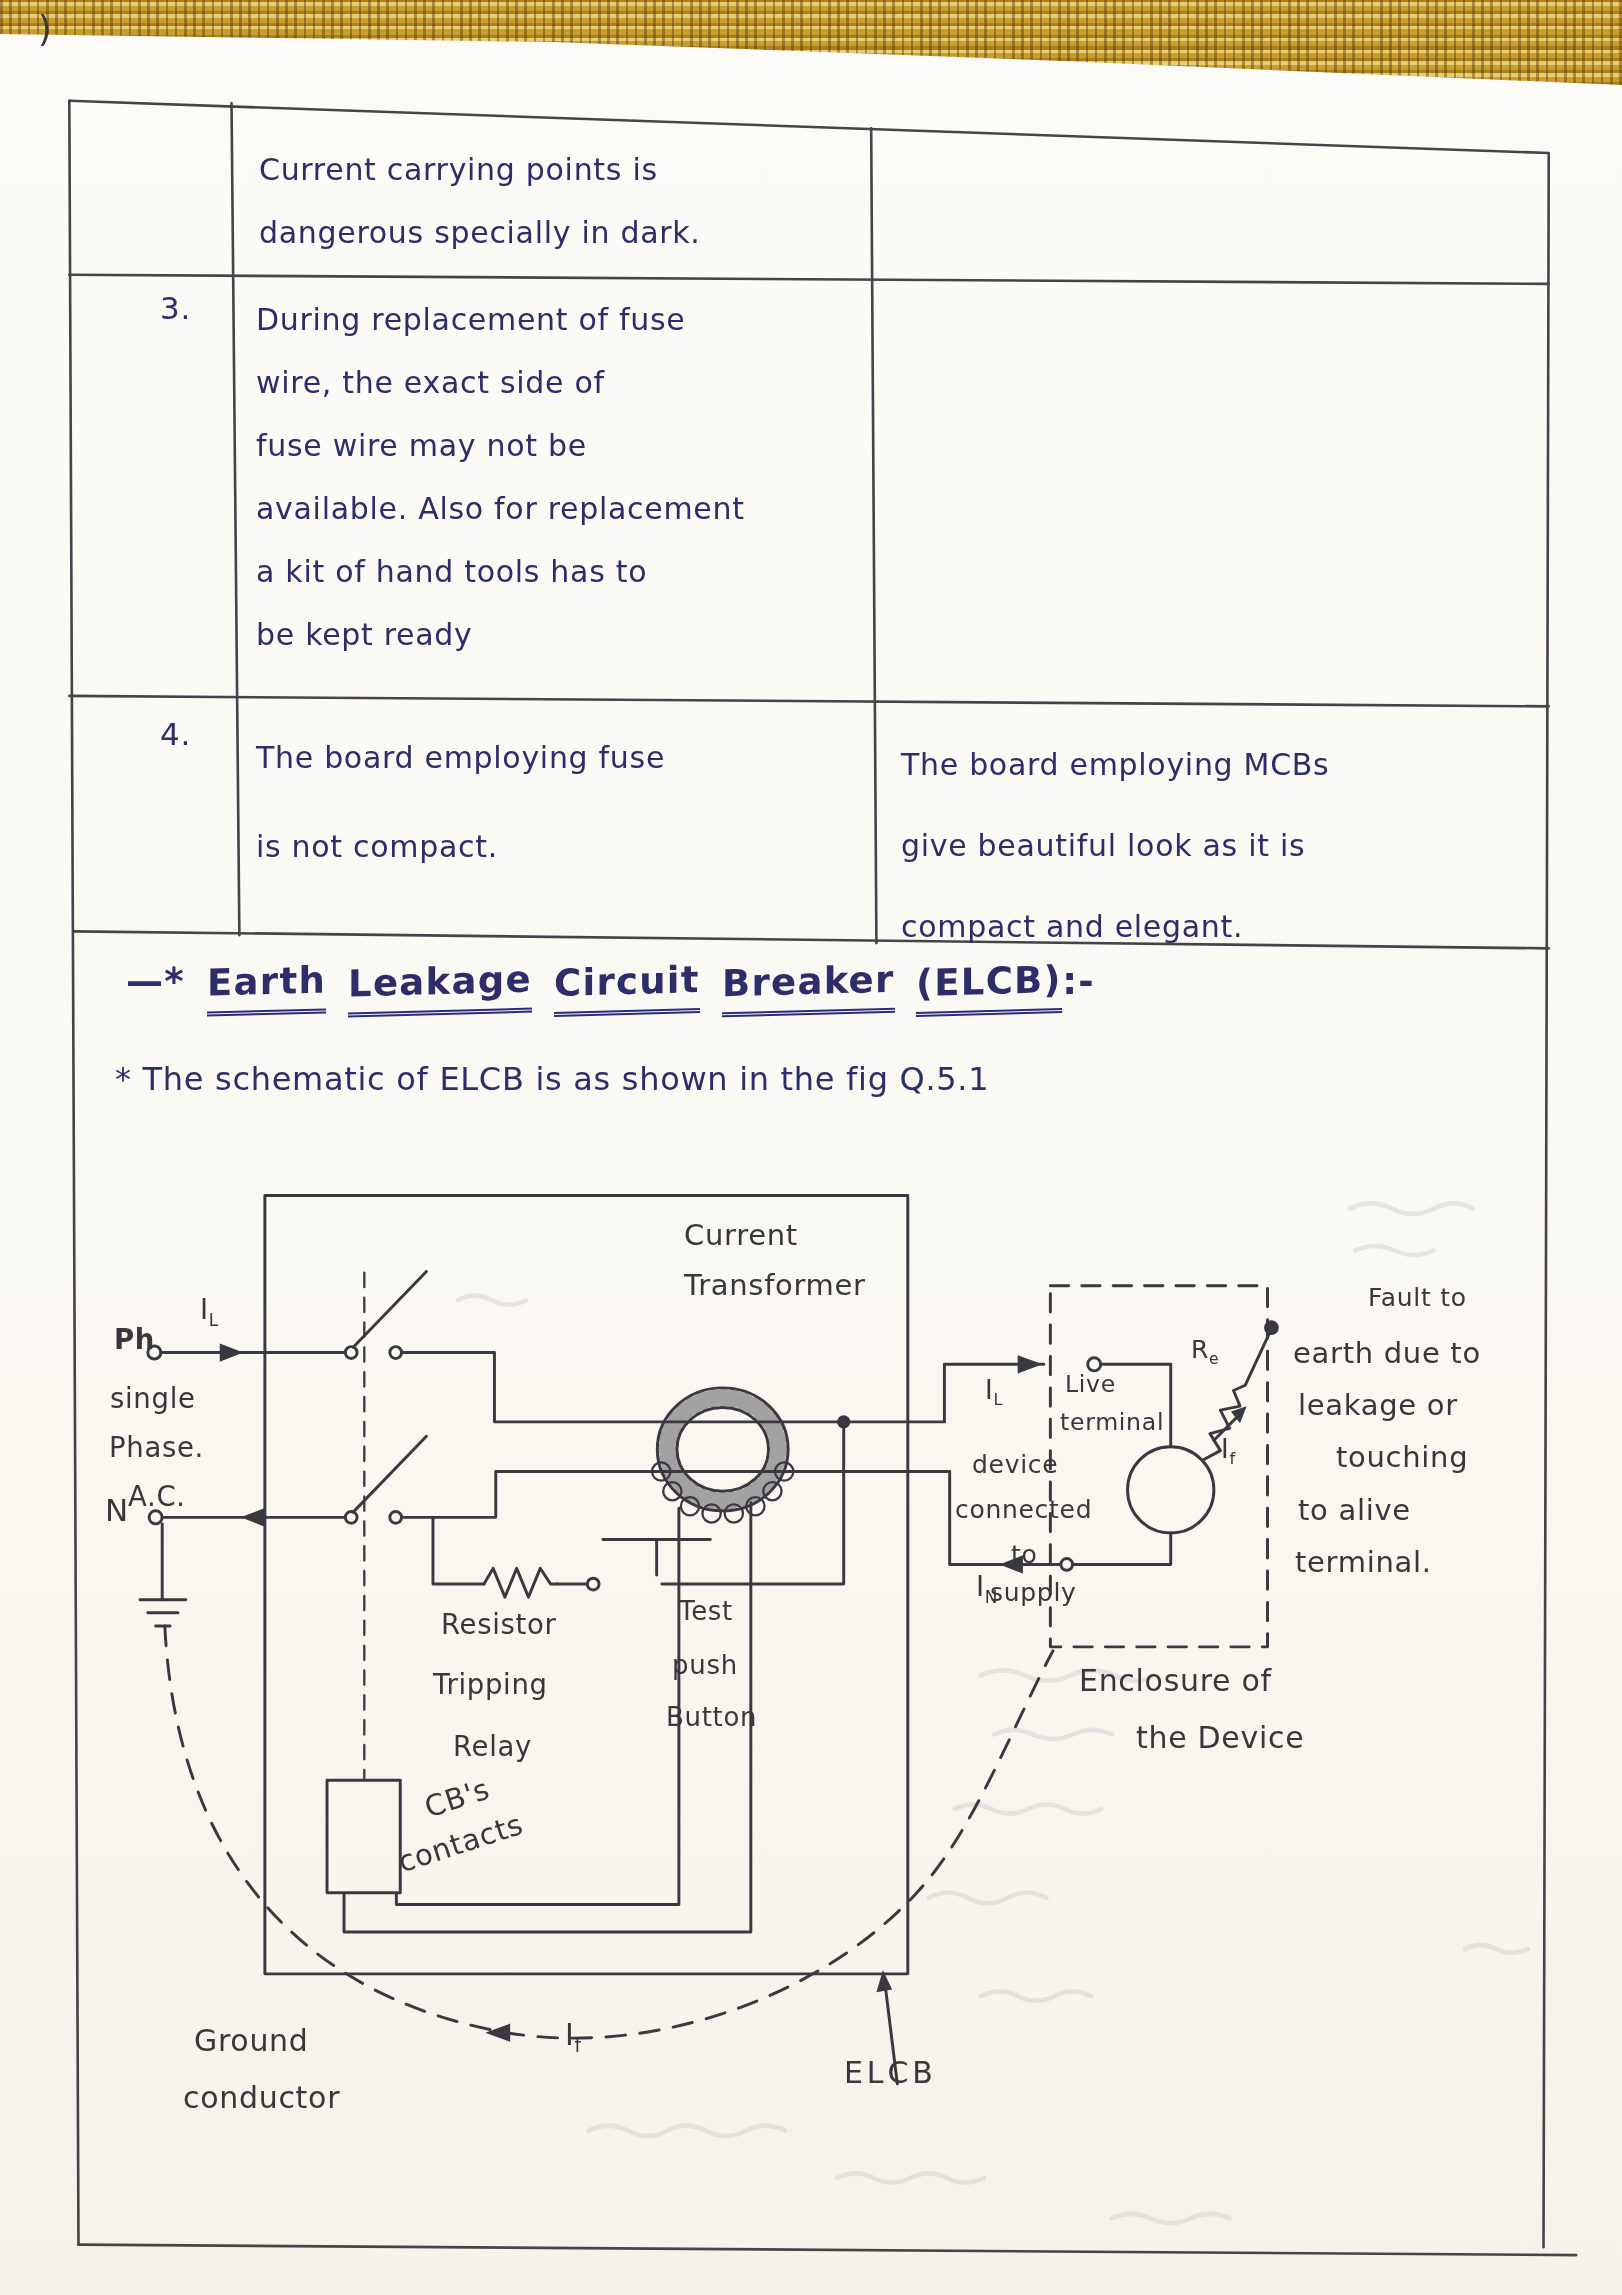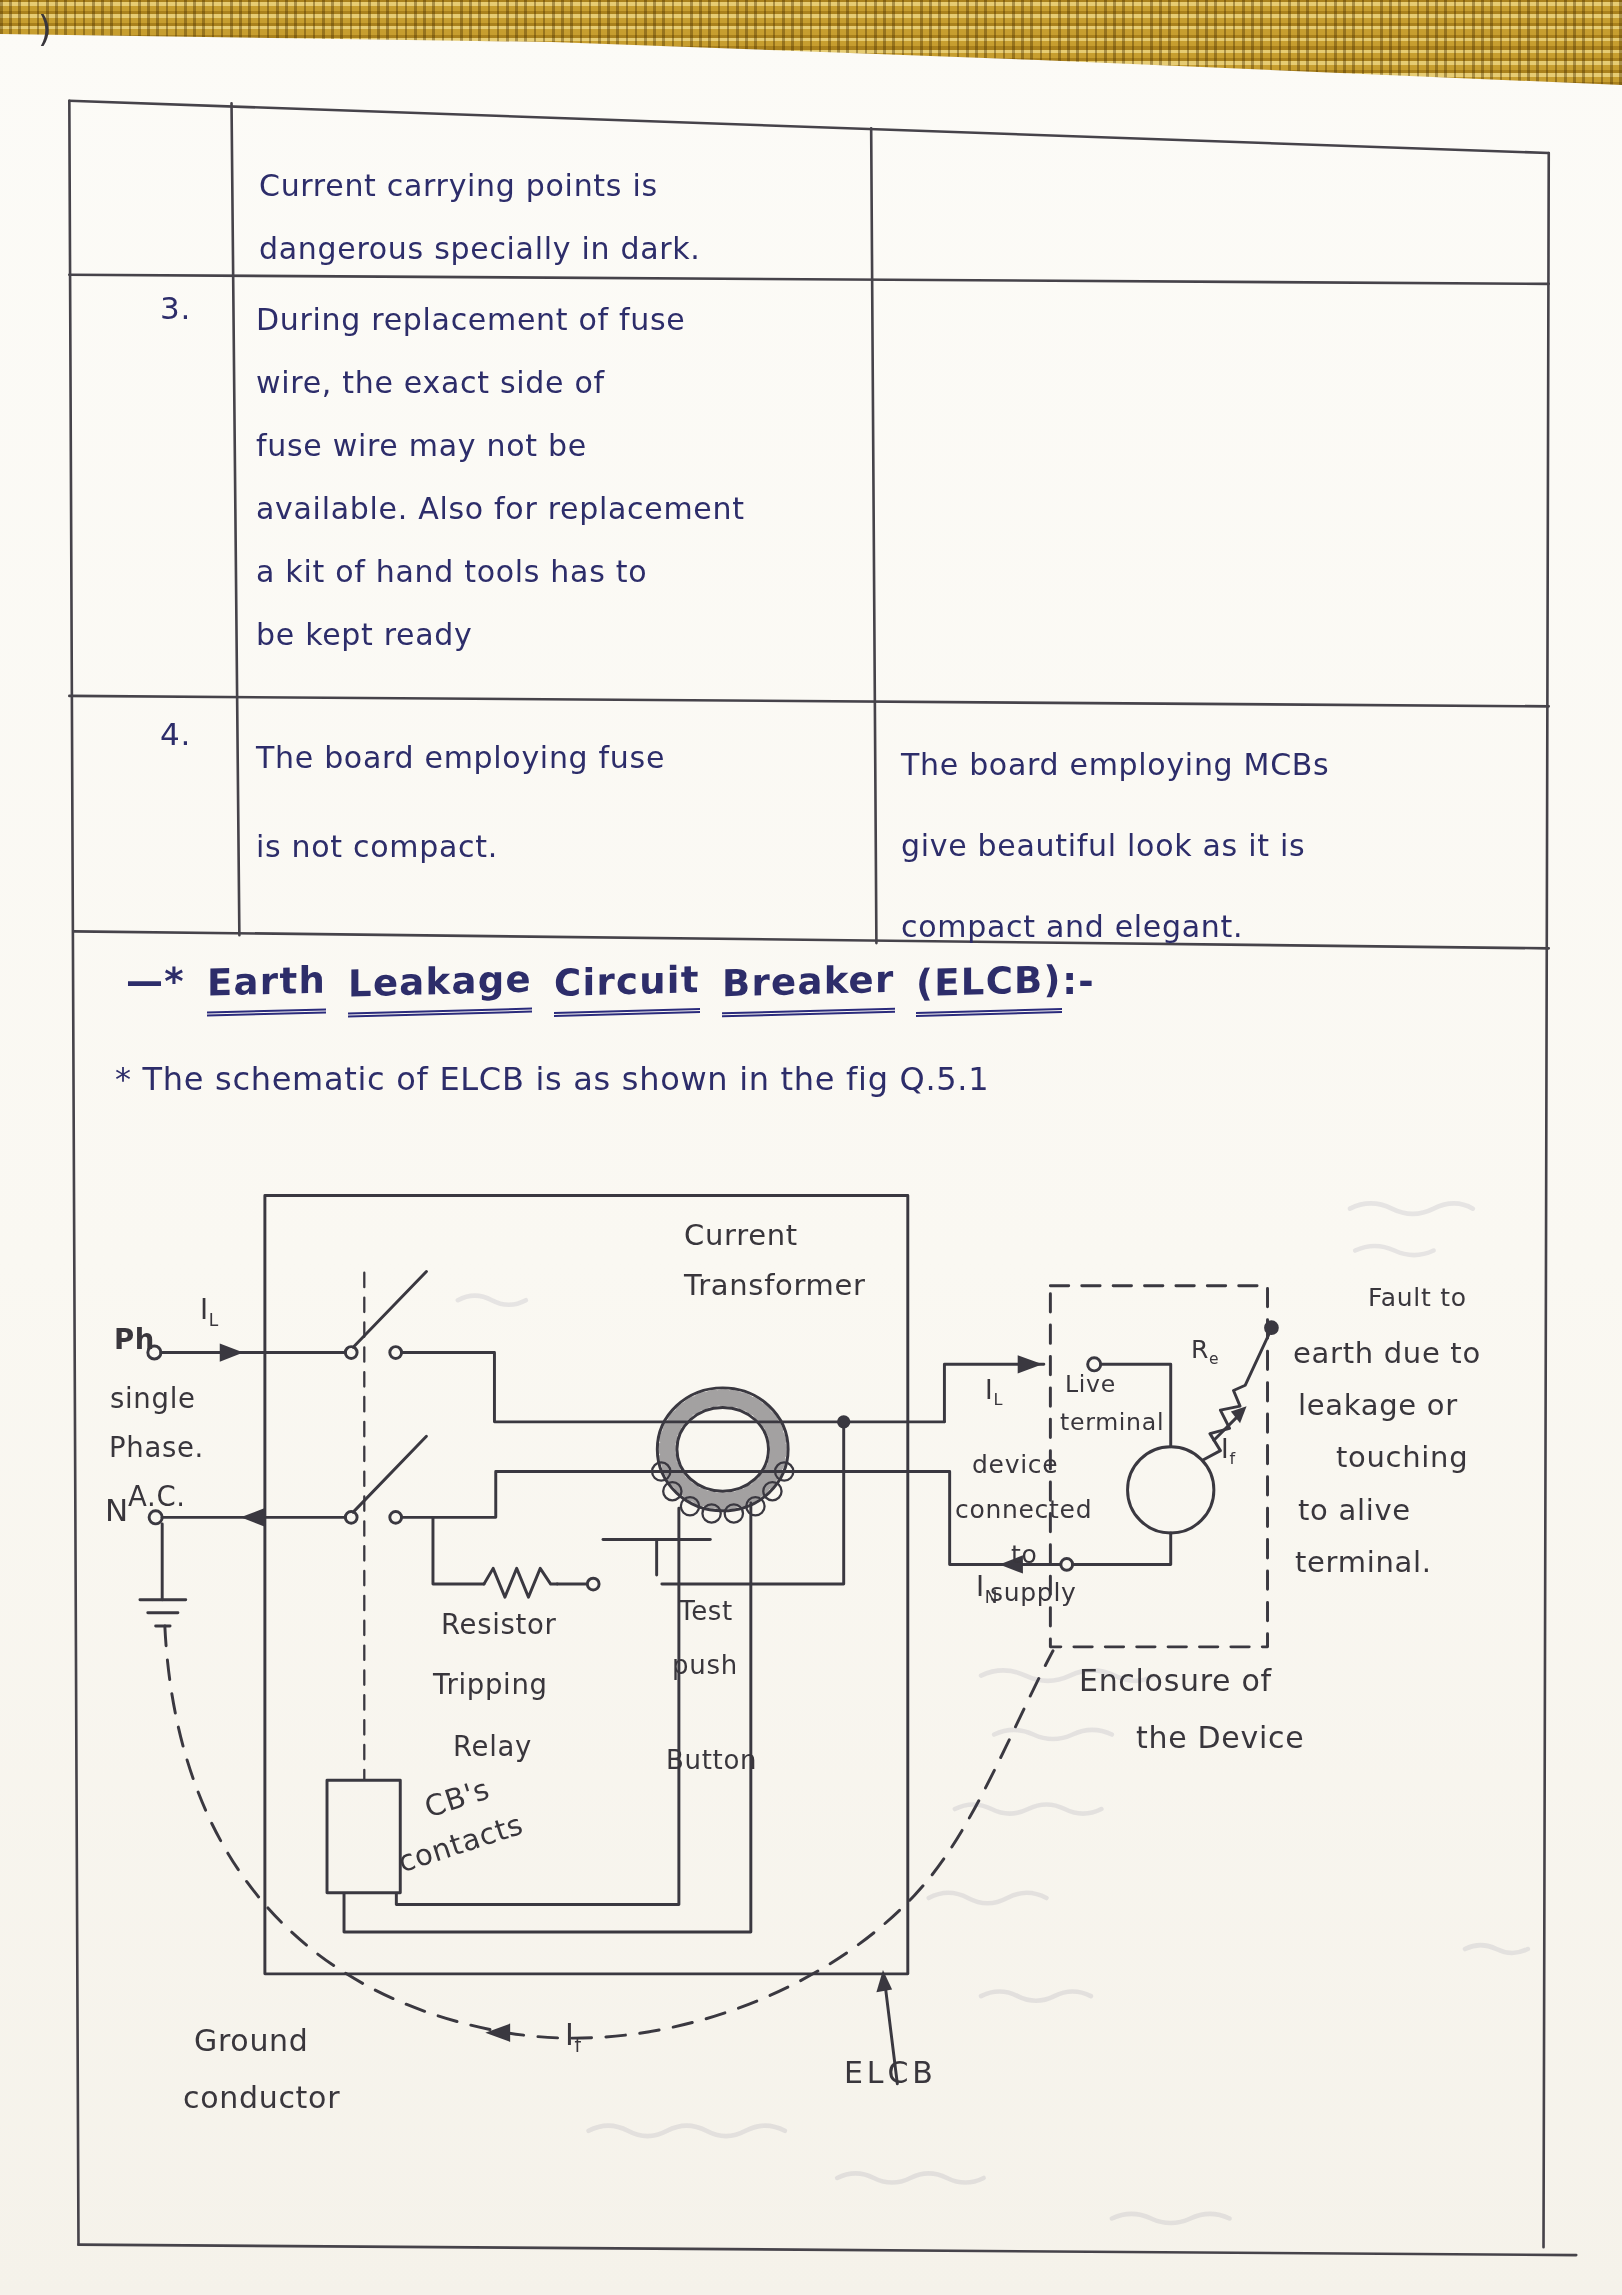--- a/index.html
+++ b/index.html
@@ -151,21 +151,21 @@
       <path d="M1500,3052 q28,-14 56,0 t56,0 t56,0"></path>
       <path d="M2240,2980 q24,-12 48,0 t48,0"></path>
       <path d="M900,3258 q30,-16 60,0 t60,0 t60,0 t60,0 t60,0"></path>
       <path d="M1280,3330 q28,-14 56,0 t56,0 t56,0 t56,0"></path>
       <path d="M1700,3392 q30,-14 60,0 t60,0 t60,0"></path>
     </g>
   </svg>
 
   <div class="t hp" style="left:38px;top:9.2px;font-size:35px;">)</div>
 
-  <div class="t hw cell" style="left:259px;top:154px;font-size:30px;line-height:63px;">
+  <div class="t hw cell" style="left:259px;top:138px;font-size:30px;line-height:63px;">
     <div>Current carrying points is</div>
     <div>dangerous specially in dark.</div>
   </div>
 
   <div class="t hw num" style="left:160px;top:290px;">3.</div>
   <div class="t hw cell" style="left:256px;top:288px;font-size:30px;line-height:63px;">
     <div>During replacement of fuse</div>
     <div>wire, the exact side of</div>
     <div>fuse wire may not be</div>
     <div>available. Also for replacement</div>
@@ -231,21 +231,21 @@
 
   <div class="t hp" style="left:1079px;top:1663px;font-size:30px;">Enclosure of</div>
   <div class="t hp" style="left:1136px;top:1720px;font-size:30px;">the Device</div>
 
   <div class="t hp" style="left:441px;top:1608px;font-size:27.5px;">Resistor</div>
   <div class="t hp" style="left:433px;top:1668px;font-size:27.5px;">Tripping</div>
   <div class="t hp" style="left:453px;top:1730px;font-size:27.5px;text-align:center;">Relay</div>
 
   <div class="t hp" style="left:679px;top:1596px;font-size:26px;">Test</div>
   <div class="t hp" style="left:672px;top:1650px;font-size:26px;">push</div>
-  <div class="t hp" style="left:666px;top:1702px;font-size:26px;margin-top:43px;">Button</div>
+  <div class="t hp" style="left:666px;top:1702px;font-size:26px;">Button</div>
 
   <div class="t hp r18" style="left:424px;top:1781px;font-size:29px;">CB's</div>
   <div class="t hp r18" style="left:396px;top:1826px;font-size:29px;">contacts</div>
 
   <div class="t hp" style="left:194px;top:2023px;font-size:30px;">Ground</div>
   <div class="t hp" style="left:183px;top:2080px;font-size:30px;">conductor</div>
   <div class="t hp" style="left:565px;top:2017px;font-size:30px;"><span>I</span><sub class="sb">f</sub></div>
   <div class="t hp" style="left:844px;top:2055px;font-size:30px;letter-spacing:3.9px;">ELCB</div>
 </div>
 

